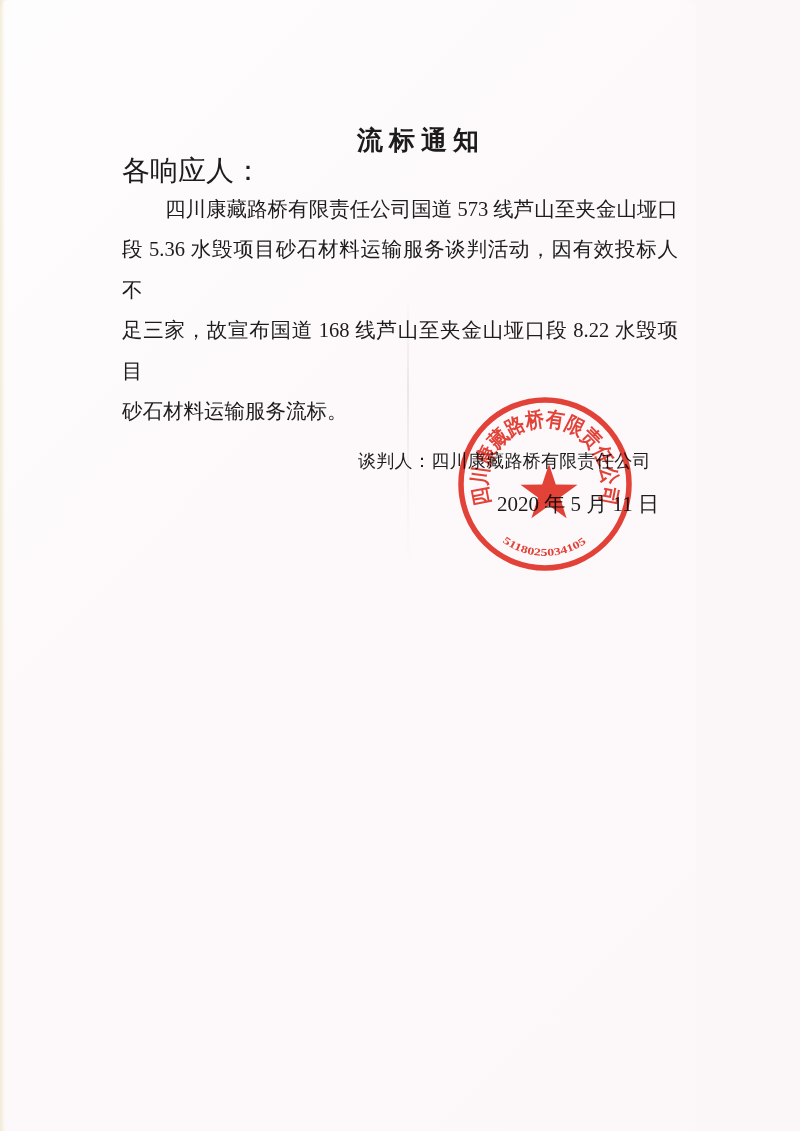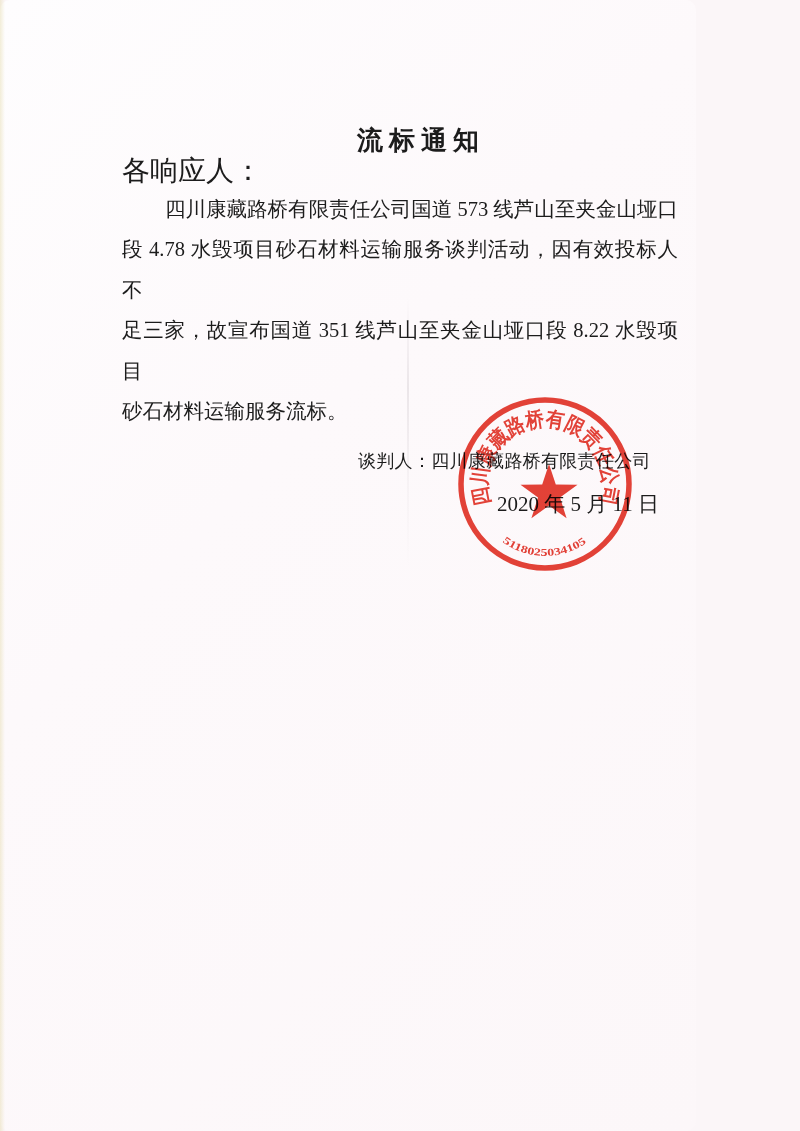--- a/index.html
+++ b/index.html
@@ -108,22 +108,22 @@
 
   <div class="scan-edge"></div>
   <div class="fold-crease"></div>
 
   <h1 class="doc-title">流标通知</h1>
 
   <div class="salutation">各响应人：</div>
 
   <div class="body-para">
     <div class="body-line first">四川康藏路桥有限责任公司国道 573 线芦山至夹金山垭口</div>
-    <div class="body-line">段 4.78 水毁项目砂石材料运输服务谈判活动，因有效投标人不</div>
-    <div class="body-line">足三家，故宣布国道 351 线芦山至夹金山垭口段 8.22 水毁项目</div>
+    <div class="body-line">段 5.36 水毁项目砂石材料运输服务谈判活动，因有效投标人不</div>
+    <div class="body-line">足三家，故宣布国道 168 线芦山至夹金山垭口段 8.22 水毁项目</div>
     <div class="body-line last">砂石材料运输服务流标。</div>
   </div>
 
   <div class="signature-line">
     <span>谈判人：</span><span>四川康藏路桥有限责任公司</span>
   </div>
 
   <div class="date-line">2020 年 5 月 11 日</div>
 
   <svg class="seal" viewBox="0 0 200 200" xmlns="http://www.w3.org/2000/svg">

